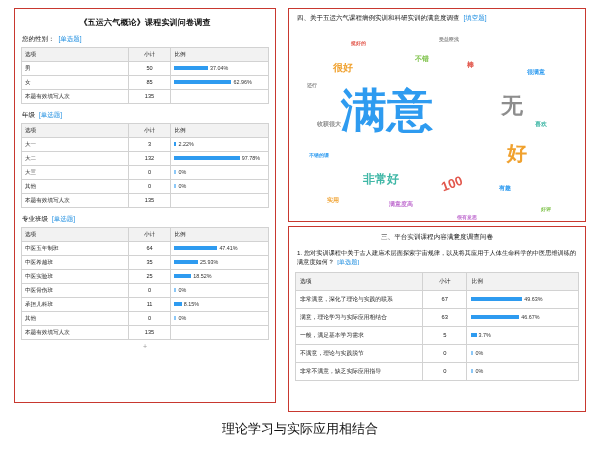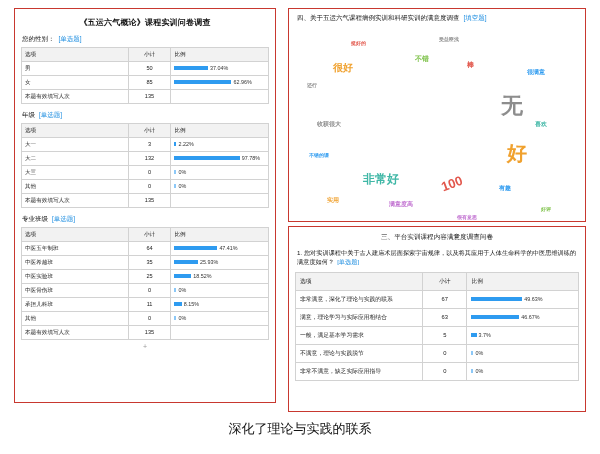--- a/index.html
+++ b/index.html
@@ -281,20 +281,21 @@
 
       <div class="plusrow">+</div>
     </div>
   </div>
 
   <div class="rt-panel">
     <div class="rt-head">
       <span>四、关于五运六气课程病例实训和科研实训的满意度调查</span><span class="qtype">[填空题]</span>
     </div>
     <div class="cloud" id="cloud">
+        <span style="left: 52px; top: 62px; font-size: 46px; color: rgb(46, 155, 240);">满意</span>
         <span style="left: 212px; top: 70px; font-size: 22px; color: rgb(141, 141, 141);">无</span>
         <span style="left: 218px; top: 118px; font-size: 20px; color: rgb(240, 161, 46);">好</span>
         <span style="left: 152px; top: 152px; font-size: 13px; color: rgb(226, 87, 76); transform: rotate(-20deg);">100</span>
         <span style="left: 74px; top: 148px; font-size: 12px; color: rgb(63, 183, 166);">非常好</span>
         <span style="left: 44px; top: 38px; font-size: 10px; color: rgb(240, 161, 46);">很好</span>
         <span style="left: 126px; top: 30px; font-size: 7px; color: rgb(126, 194, 74);">不错</span>
         <span style="left: 178px; top: 36px; font-size: 7px; color: rgb(226, 87, 76);">棒</span>
         <span style="left: 28px; top: 96px; font-size: 6px; color: rgb(141, 141, 141);">收获很大</span>
         <span style="left: 210px; top: 160px; font-size: 6px; color: rgb(46, 155, 240);">有趣</span>
         <span style="left: 100px; top: 176px; font-size: 6px; color: rgb(192, 110, 208);">满意度高</span>
@@ -371,15 +372,15 @@
                   <div class="bar0"></div>
                   <span class="pct">0%</span>
                 </div>
               </td>
         </tr>
       </tbody>
         </table>
     </div>
   </div>
 
-  <div class="caption">深化了理论与实践的联系</div>
+  <div class="caption">理论学习与实际应用相结合</div>
 
 </div>
 
 </body></html>

